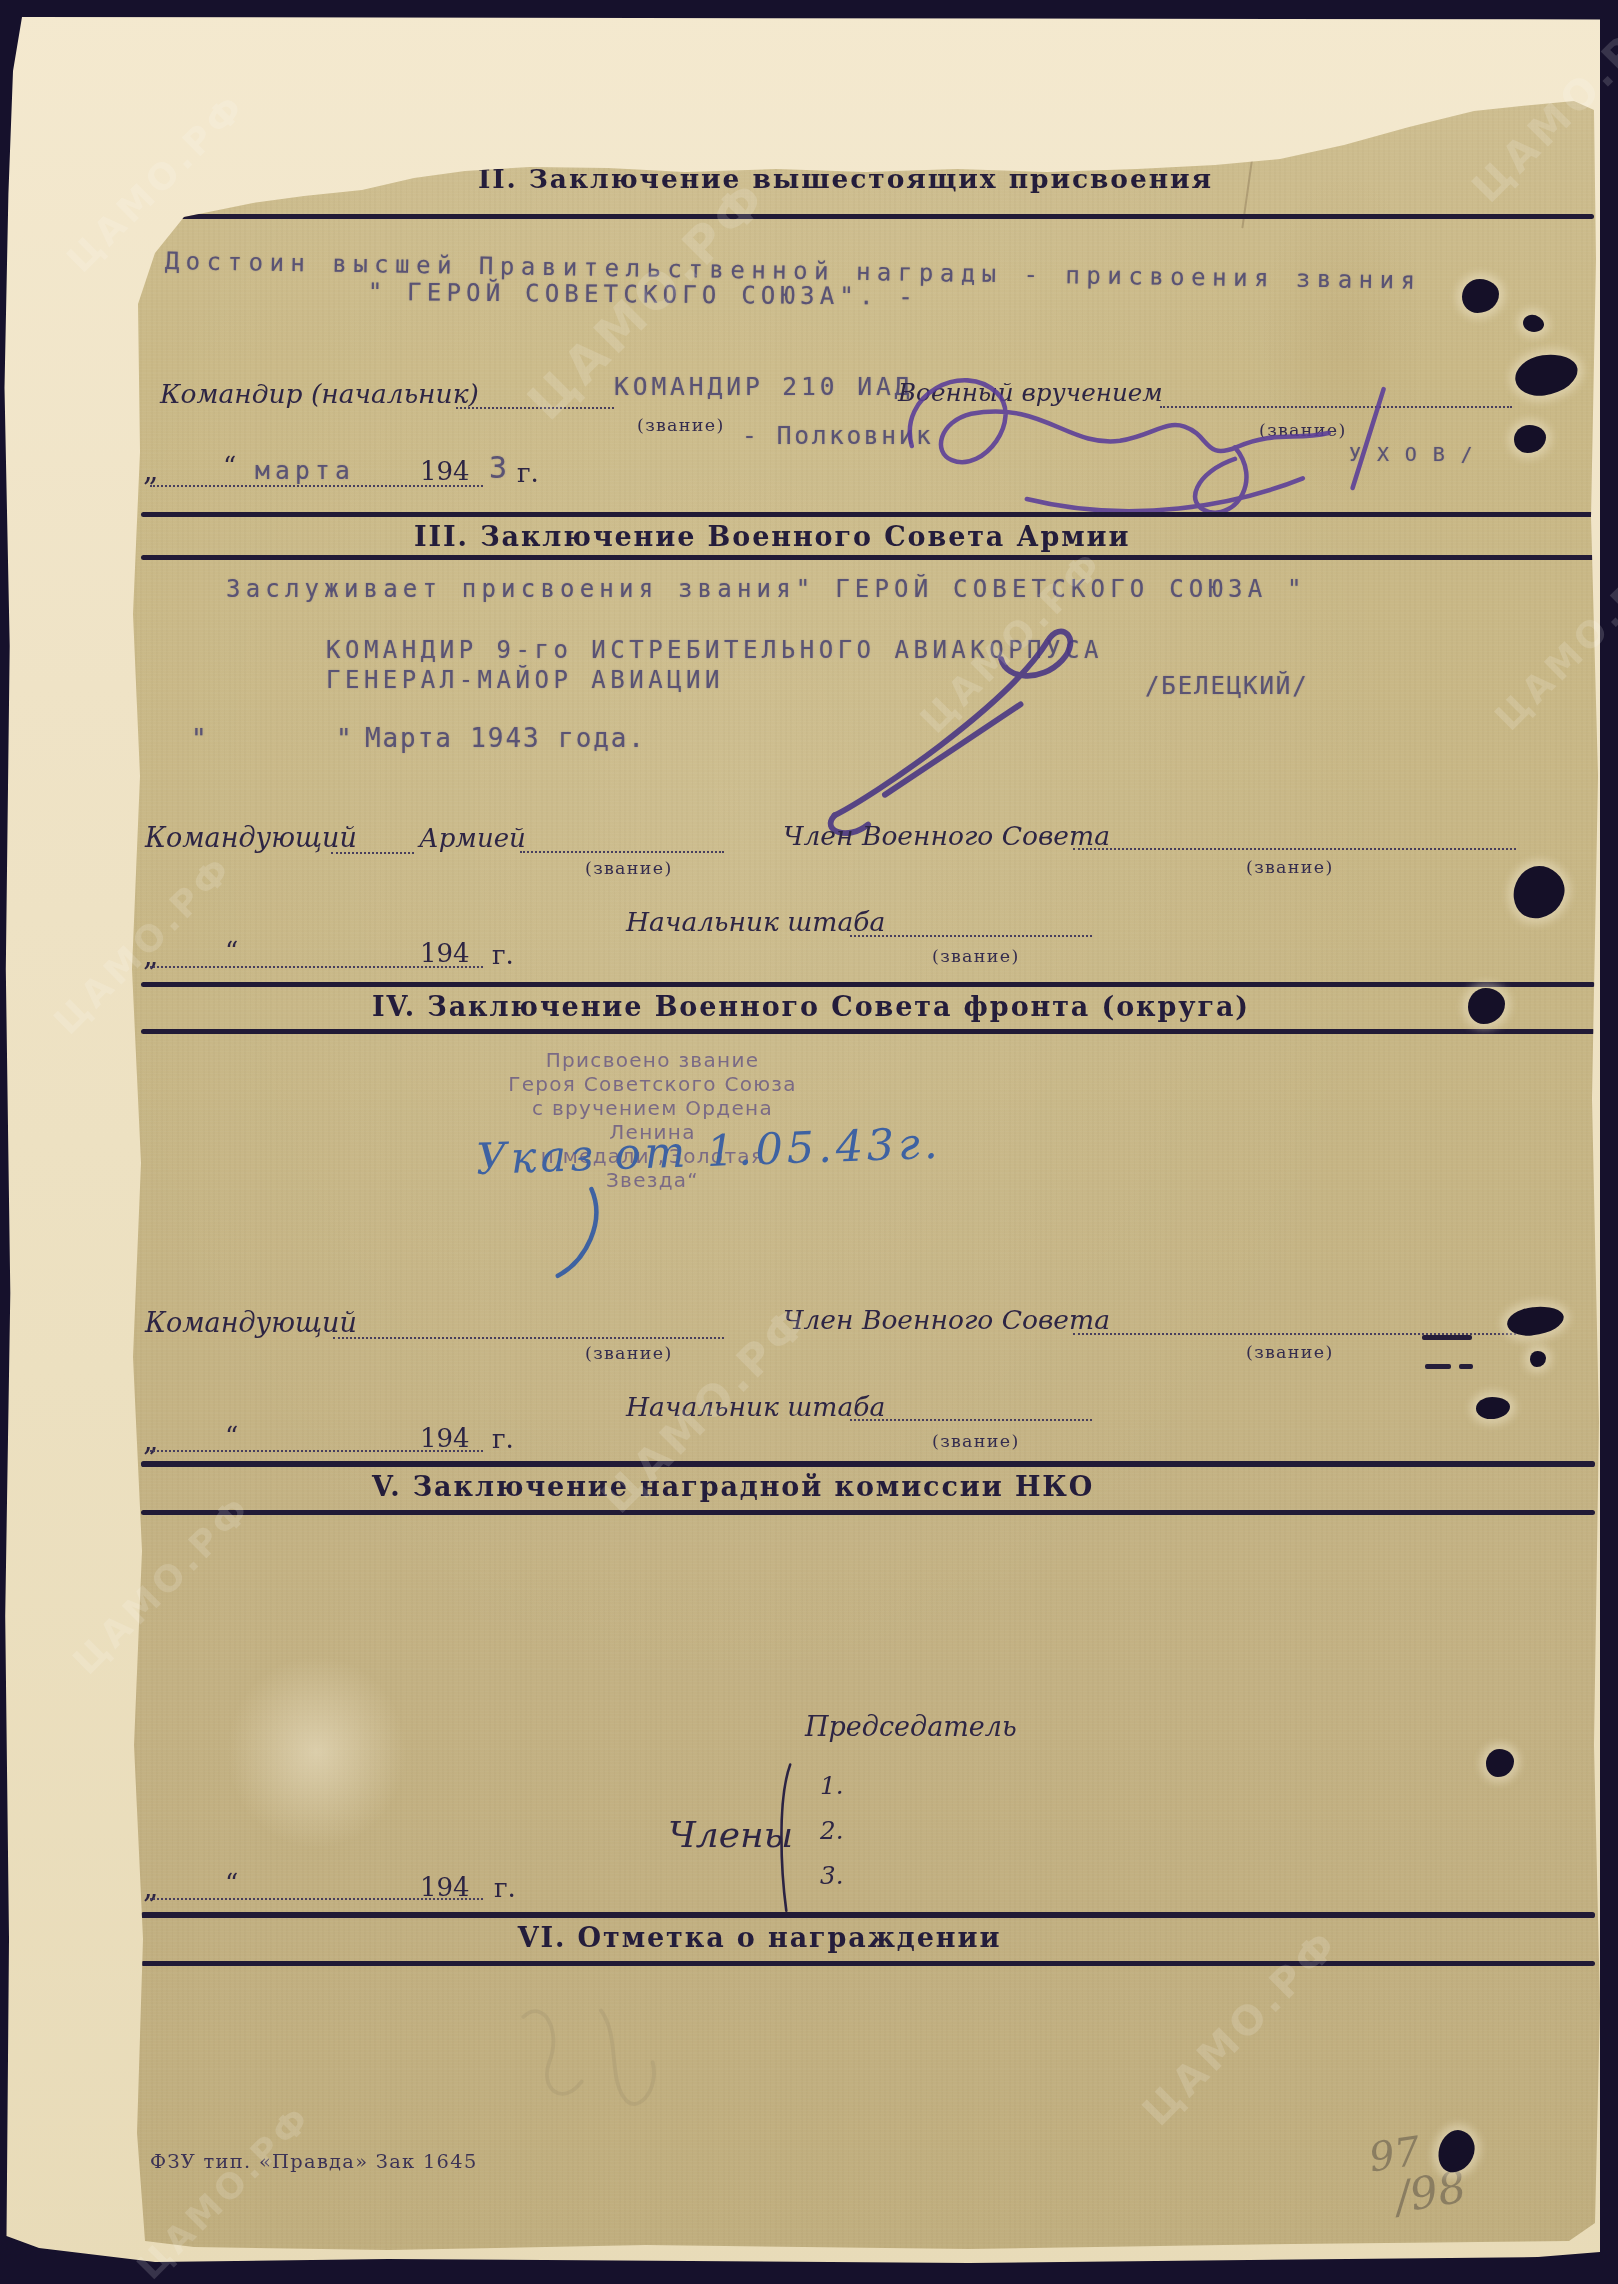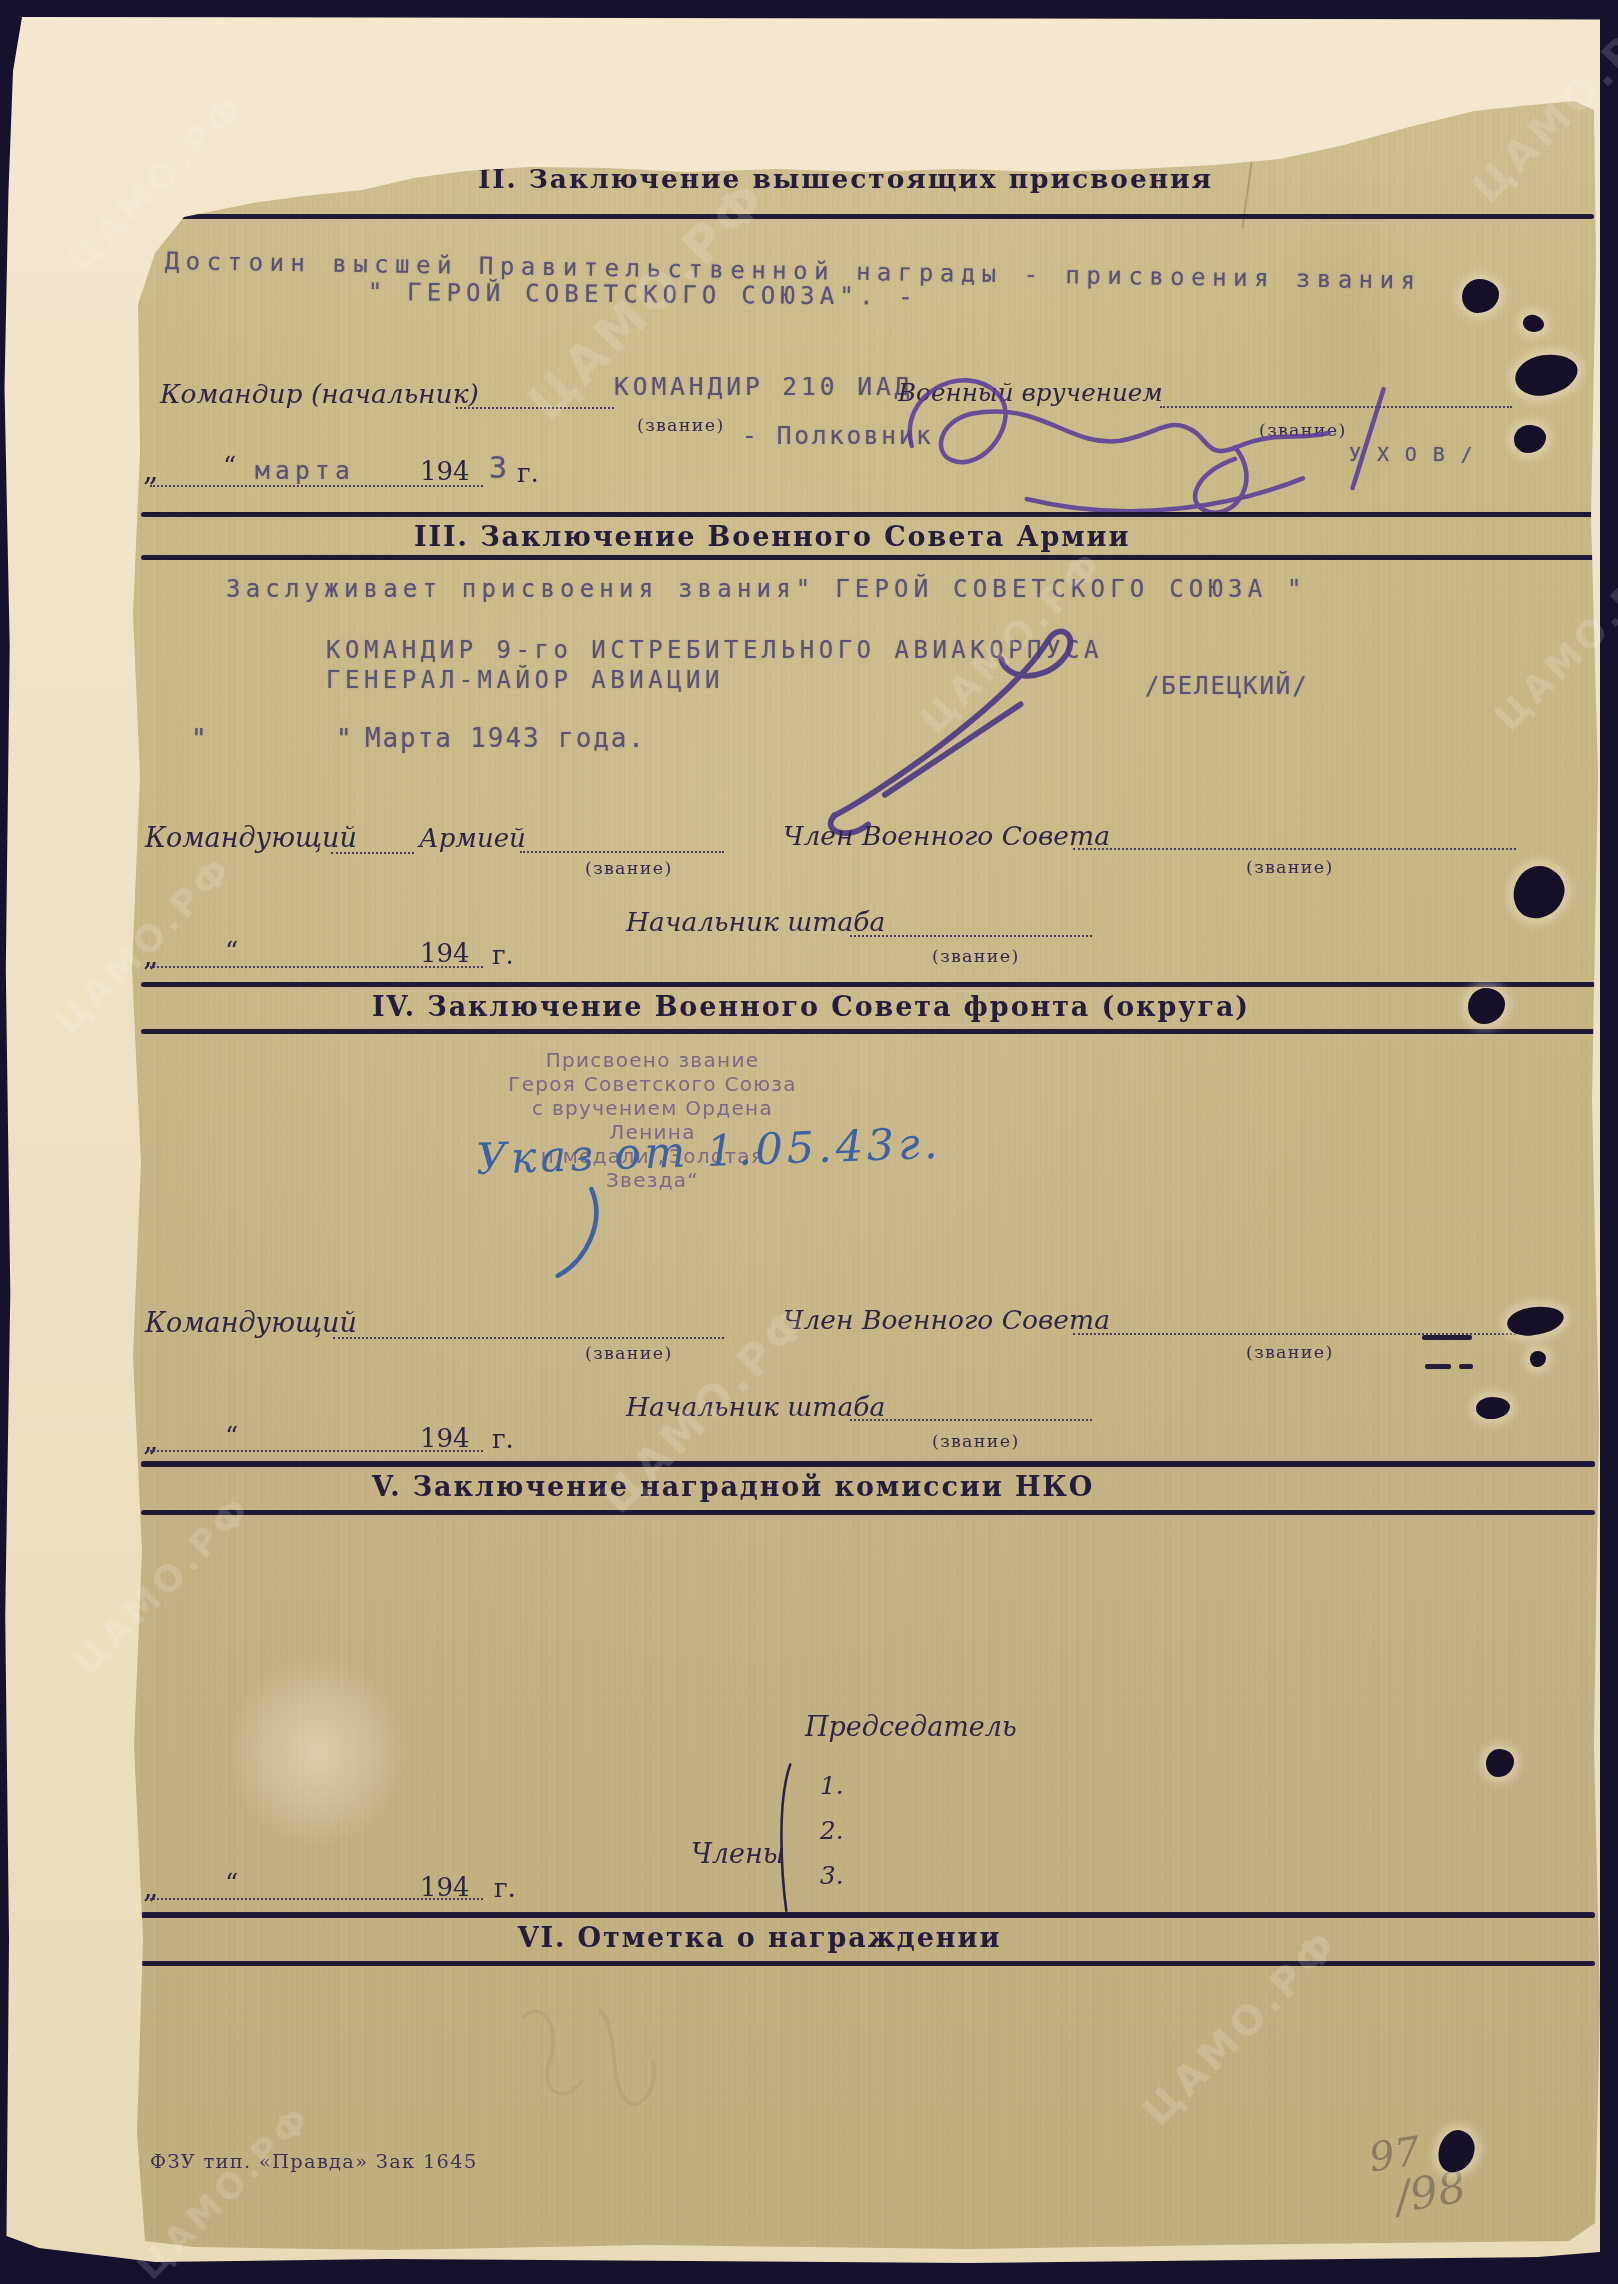--- a/index.html
+++ b/index.html
@@ -168,21 +168,21 @@
     <div class="form" style="left:225px;top:1421px;font-size:26px;">“</div>
     <div class="form" style="left:420px;top:1423px;font-size:26px;">194</div>
     <div class="form" style="left:492px;top:1424px;font-size:26px;">г.</div>
     <div class="dots" style="left:150px;top:1450px;width:333px;"></div>
 
     <div class="rule" style="left:141px;top:1461px;width:1454px;height:5.8px;"></div>
     <div class="hdr" style="left:372px;top:1471px;width:711px;font-size:27px;">V. Заключение наградной комиссии НКО</div>
     <div class="rule" style="left:141px;top:1510px;width:1454px;"></div>
 
     <div class="lbl" style="left:805px;top:1711px;font-size:27px;">Председатель</div>
-    <div class="lbl" style="left:691px;top:1814px;font-size:27px;margin-top:24px;">Члены</div>
+    <div class="lbl" style="left:668px;top:1814px;font-size:36px;">Члены</div>
     <svg style="left:772px;top:1762px;" width="26" height="152" viewBox="0 0 40 235">
       <path d="M28,4 C8,60 14,170 22,230" fill="none" stroke="#2b2343" stroke-width="4" stroke-linecap="round"></path>
     </svg>
     <div class="lbl" style="left:820px;top:1771px;font-size:24.6px;">1.</div>
     <div class="lbl" style="left:820px;top:1816px;font-size:24.6px;">2.</div>
     <div class="lbl" style="left:820px;top:1861px;font-size:24.6px;">3.</div>
 
     <div class="form" style="left:143px;top:1869px;font-size:30px;">„</div>
     <div class="form" style="left:225px;top:1868px;font-size:26px;">“</div>
     <div class="form" style="left:420px;top:1872px;font-size:26px;">194</div>

